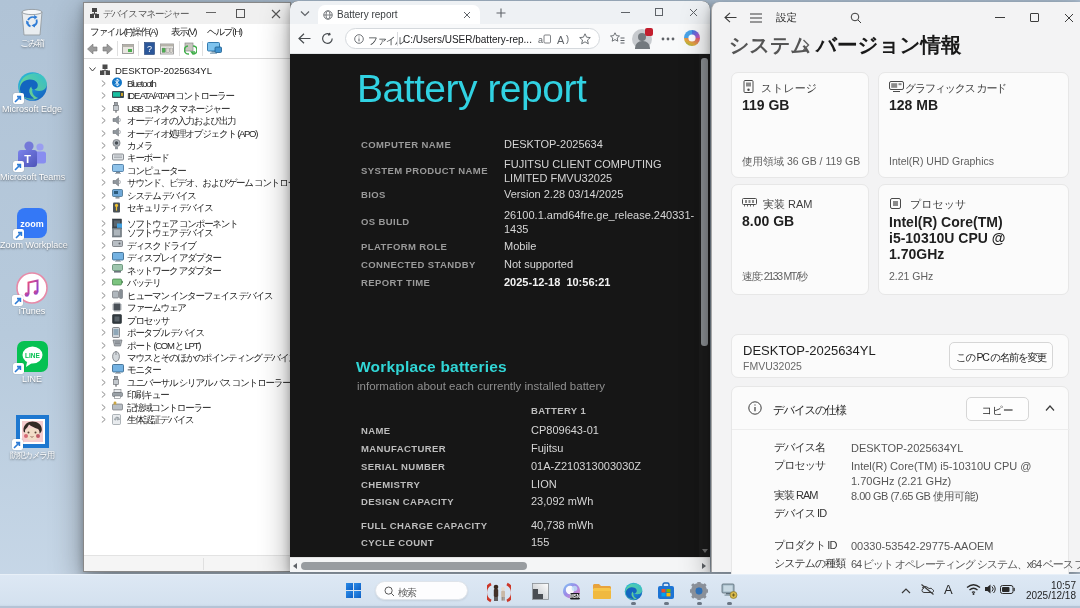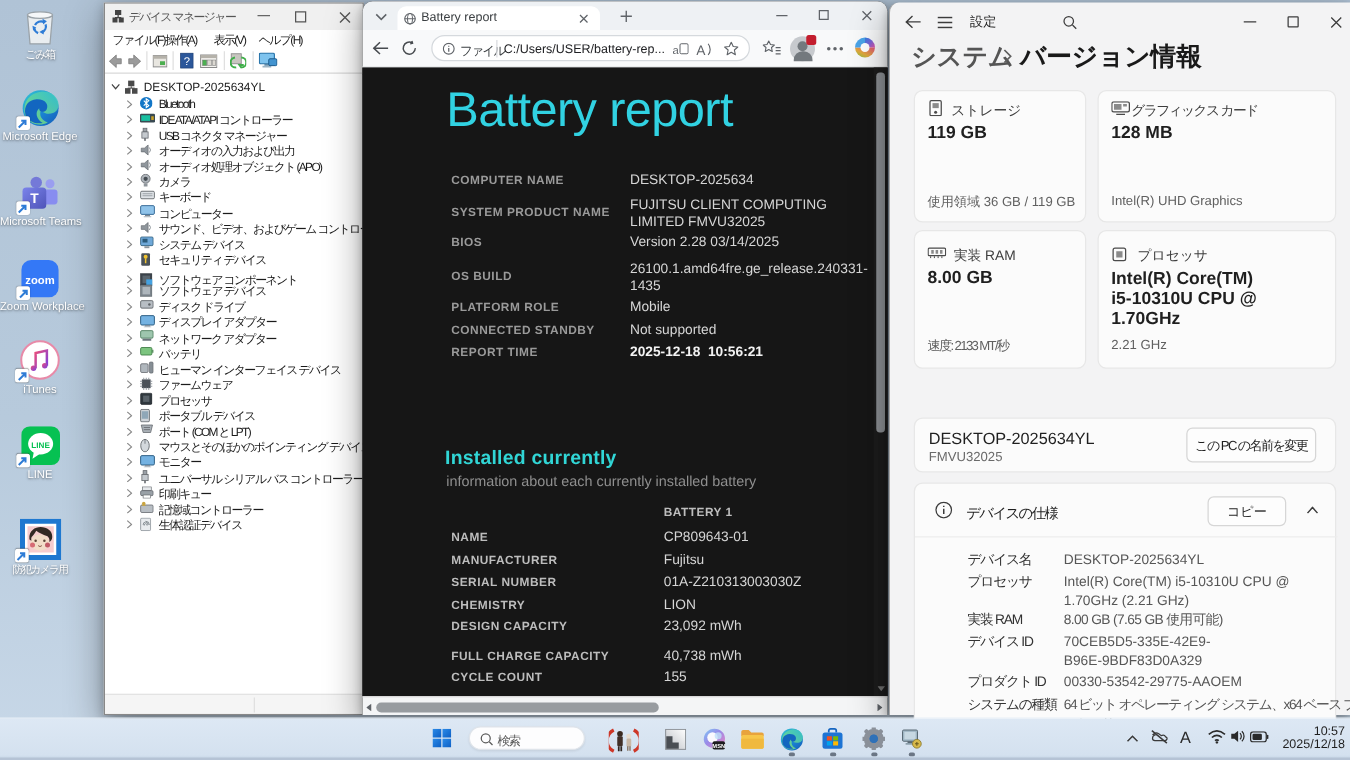--- a/index.html
+++ b/index.html
@@ -641,21 +641,21 @@
     <div class="abs brl" style="left:71px;top:134px;">BIOS</div>
     <div class="abs brv" style="left:214px;top:133px;">Version 2.28 03/14/2025</div>
     <div class="abs brl" style="left:71px;top:161px;">OS BUILD</div>
     <div class="abs brv" style="left:214px;top:154px;">26100.1.amd64fre.ge_release.240331-<br>1435</div>
     <div class="abs brl" style="left:71px;top:186px;">PLATFORM ROLE</div>
     <div class="abs brv" style="left:214px;top:185px;">Mobile</div>
     <div class="abs brl" style="left:71px;top:204px;">CONNECTED STANDBY</div>
     <div class="abs brv" style="left:214px;top:203px;">Not supported</div>
     <div class="abs brl" style="left:71px;top:222px;">REPORT TIME</div>
     <div class="abs brv" style="left:214px;top:221px;color:#f2f2f2;font-weight:bold;">2025-12-18&nbsp;&nbsp;10:56:21</div>
-    <div class="abs" style="left:66px;top:304px;font-size:15.5px;font-weight:bold;color:#31d6d6;letter-spacing:0.2px;">Installed currently</div>
+    <div class="abs" style="left:66px;top:304px;font-size:15.5px;font-weight:bold;color:#31d6d6;letter-spacing:0.2px;">Workplace batteries</div>
     <div class="abs" style="left:67px;top:326px;font-size:11.5px;color:#8f8f8f;">information about each currently installed battery</div>
     <div class="abs brl" style="left:241px;top:350px;color:#bdbdbd;">BATTERY 1</div>
     <div class="abs brl" style="left:71px;top:370px;color:#bdbdbd;">NAME</div>
     <div class="abs brv" style="left:241px;top:369px;">CP809643-01</div>
     <div class="abs brl" style="left:71px;top:388px;color:#bdbdbd;">MANUFACTURER</div>
     <div class="abs brv" style="left:241px;top:387px;">Fujitsu</div>
     <div class="abs brl" style="left:71px;top:406px;color:#bdbdbd;">SERIAL NUMBER</div>
     <div class="abs brv" style="left:241px;top:405px;">01A-Z210313003030Z</div>
     <div class="abs brl" style="left:71px;top:424px;color:#bdbdbd;">CHEMISTRY</div>
     <div class="abs brv" style="left:241px;top:423px;">LION</div>
@@ -770,21 +770,20 @@
         <path d="M1 5.5 L5 1 L9 5.5" fill="none" stroke="#3c3c3c" stroke-width="1.2"></path>
       </svg>
     <div class="abs" style="left:0;top:42px;width:338px;border-top:1px solid #ededed;"></div>
     <span class="abs stl" style="left:42px;top:53px;">デバイス名</span>
       <span class="abs stv" style="left:119px;top:54px;">DESKTOP-2025634YL</span>
     <span class="abs stl" style="left:42px;top:71px;">プロセッサ</span>
       <span class="abs stv" style="left:119px;top:72px;">Intel(R) Core(TM) i5-10310U CPU @<br>1.70GHz (2.21 GHz)</span>
     <span class="abs stl" style="left:42px;top:101px;">実装 RAM</span>
       <span class="abs stv" style="left:119px;top:102px;letter-spacing:-0.5px;">8.00 GB (7.65 GB 使用可能)</span>
     <span class="abs stl" style="left:42px;top:119px;">デバイス ID</span>
-      <span class="abs stv" style="left:119px;top:120px;">70CEB5D5-335E-42E9-<br>B96E-9BDF83D0A329</span>
     <span class="abs stl" style="left:42px;top:151px;">プロダクト ID</span>
       <span class="abs stv" style="left:119px;top:152px;">00330-53542-29775-AAOEM</span>
     <span class="abs stl" style="left:42px;top:169px;">システムの種類</span>
       <span class="abs stv" style="left:119px;top:170px;letter-spacing:-1.2px;white-space:nowrap;">64 ビット オペレーティング システム、x64 ベース プ<br>ロセッサ</span>
   </div>
 </div>
 
 <div id="taskbar">
   <svg class="tbi" style="left:346px;top:7.5px;width:15px;height:15px" width="15" height="15" viewBox="0 0 15 15">
       <defs>

